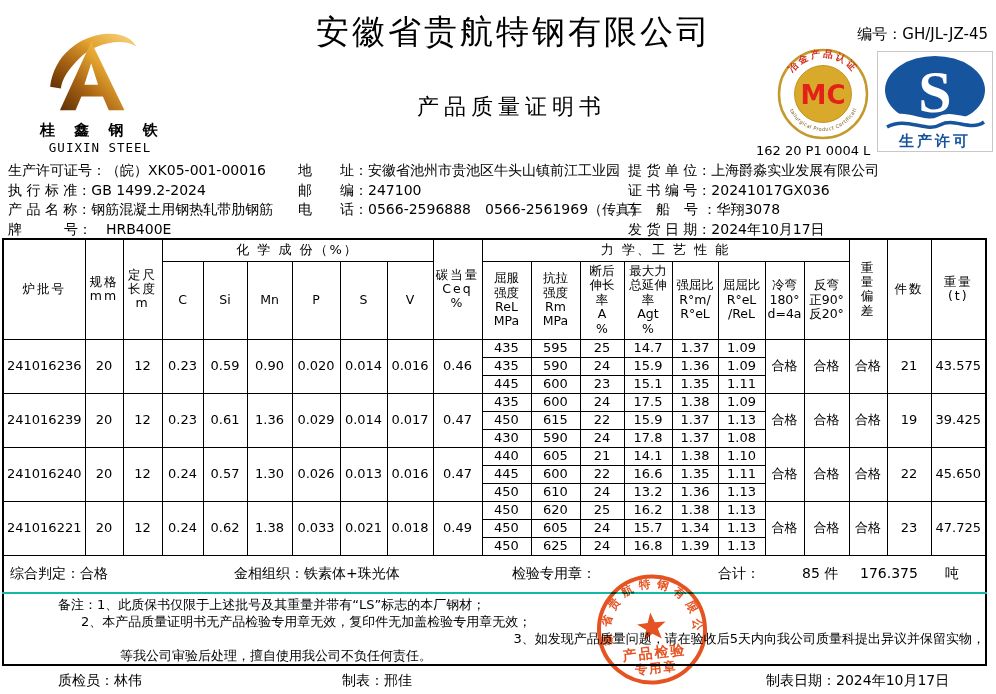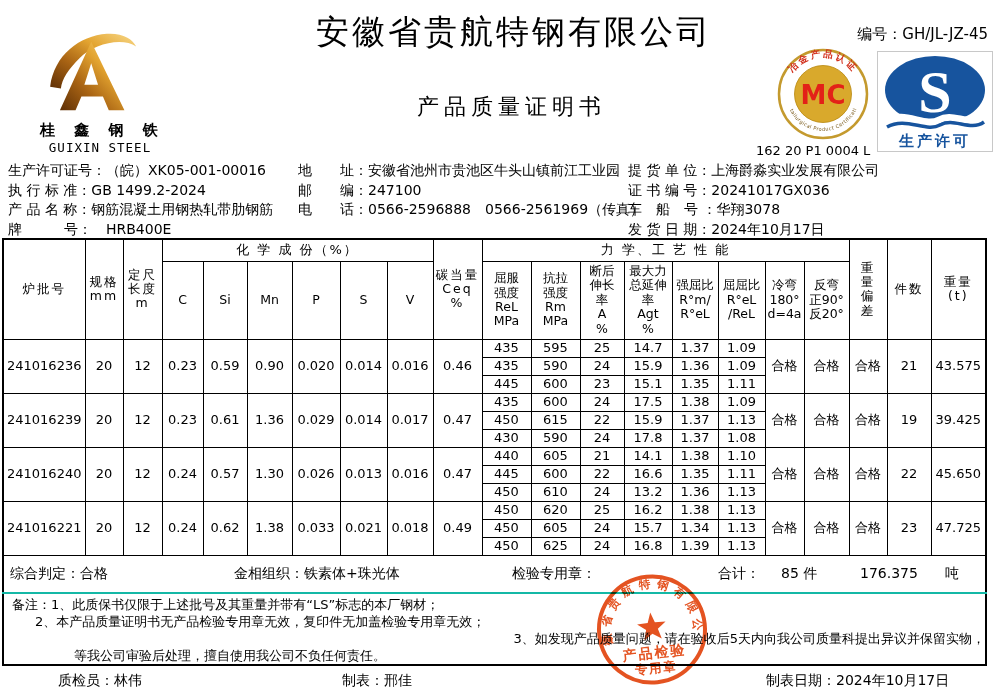--- a/index.html
+++ b/index.html
@@ -29,25 +29,25 @@
              padding:0;font-weight:normal;font-size:13px;line-height:1.15;overflow:hidden;}
   table.cert thead th{white-space:pre-line;font-size:12.5px;}
   tr.h1{height:22px;} tr.h1 th{font-size:14px;letter-spacing:2px;}
   tr.h1 th.span-head{font-size:13px;}
   tr.h2{height:78px;}
   tbody.data tr{height:18px;}
   .sumrow{height:36px;}
   .sumwrap{position:relative;height:36px;font-size:14px;}
   .sumwrap span{position:absolute;top:9px;white-space:nowrap;}
   .s-verdict{left:6px;} .s-struct{left:230px;text-align:right;} .s-seal{left:508px;}
-  .s-total-label{left:714px;} .s-total-pieces{left:777px;}
+  .s-total-label{left:714px;} .s-total-pieces{left:798px;}
   .s-total-weight{left:856px;} .s-total-unit{left:941px;}
   .noterow{height:72px;}
   .notecell{text-align:left !important;font-size:13.5px;}
-  .notecell div{line-height:17px;white-space:nowrap;}
+  .notecell div{line-height:17px;white-space:nowrap;margin-left:46px;}
   .n0{padding-left:8px;padding-top:2px;} .n1{padding-left:31px;} .n2{padding-left:40px;text-align:right;} .n3{padding-left:70px;}
   
   .footer{position:absolute;top:672px;left:0;width:100%;font-size:14px;}
   .footer span{position:absolute;white-space:nowrap;}
   .f-inspector{left:58px;} .f-tab{left:342px;} .f-date{left:766px;}
   
   .seal{position:absolute;left:592px;top:565px;z-index:5;opacity:.92;mix-blend-mode:multiply;}
 </style>
 </head>
 <body>

